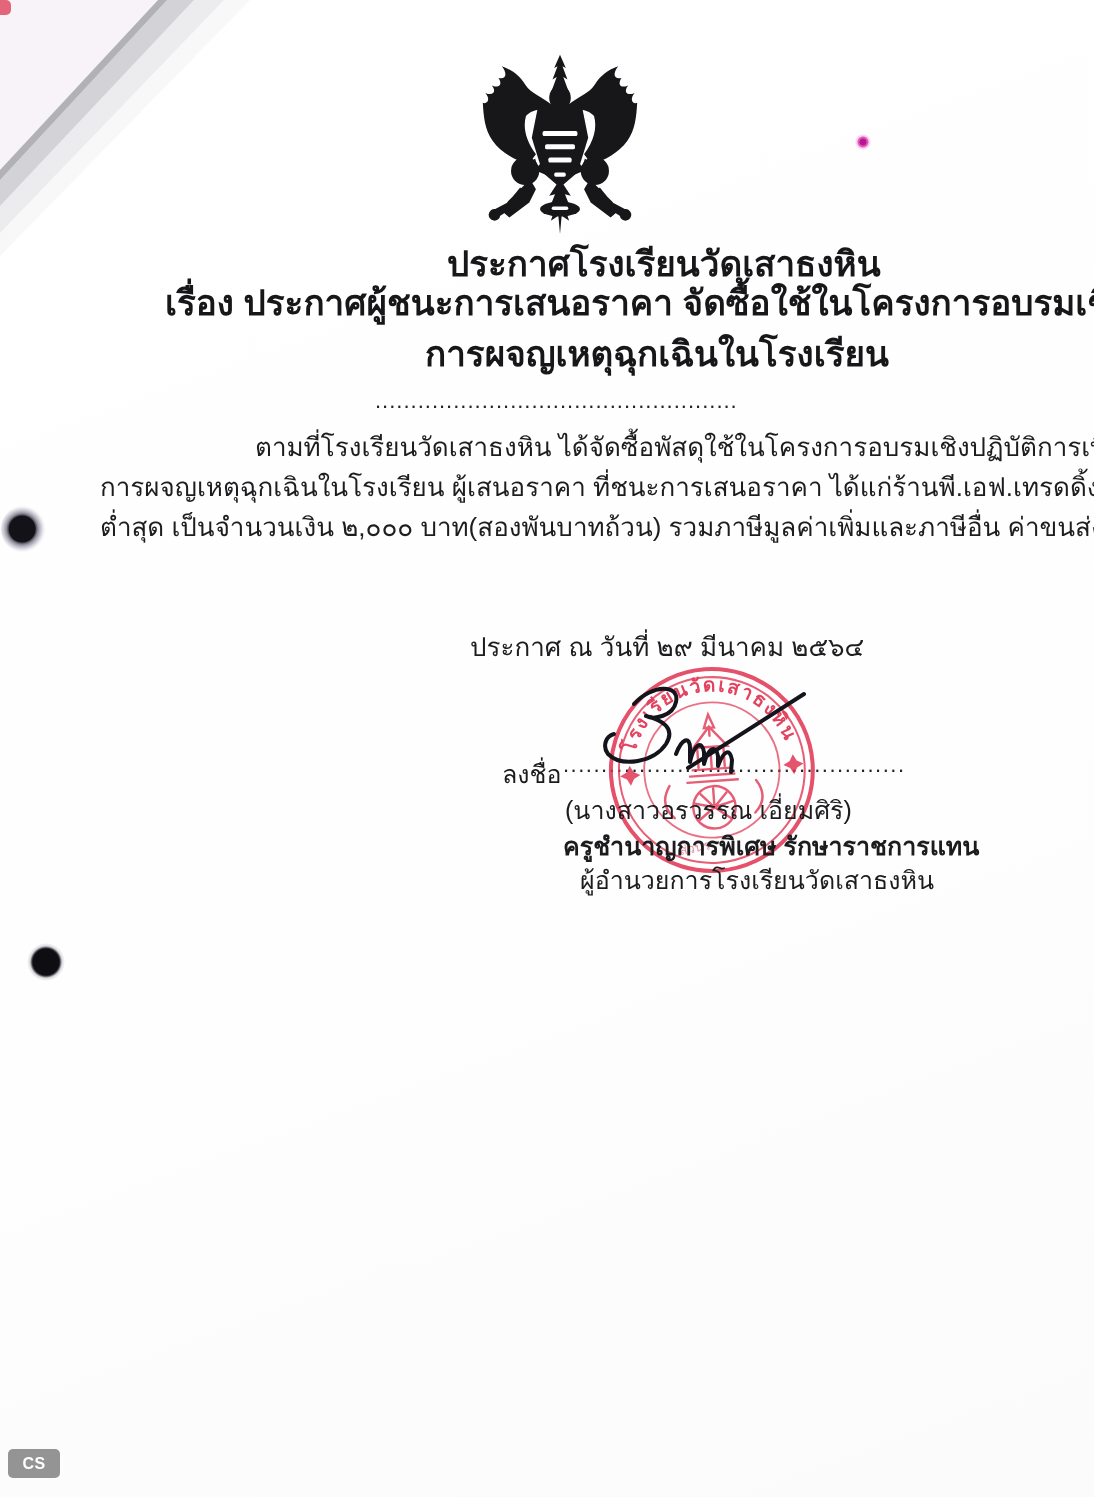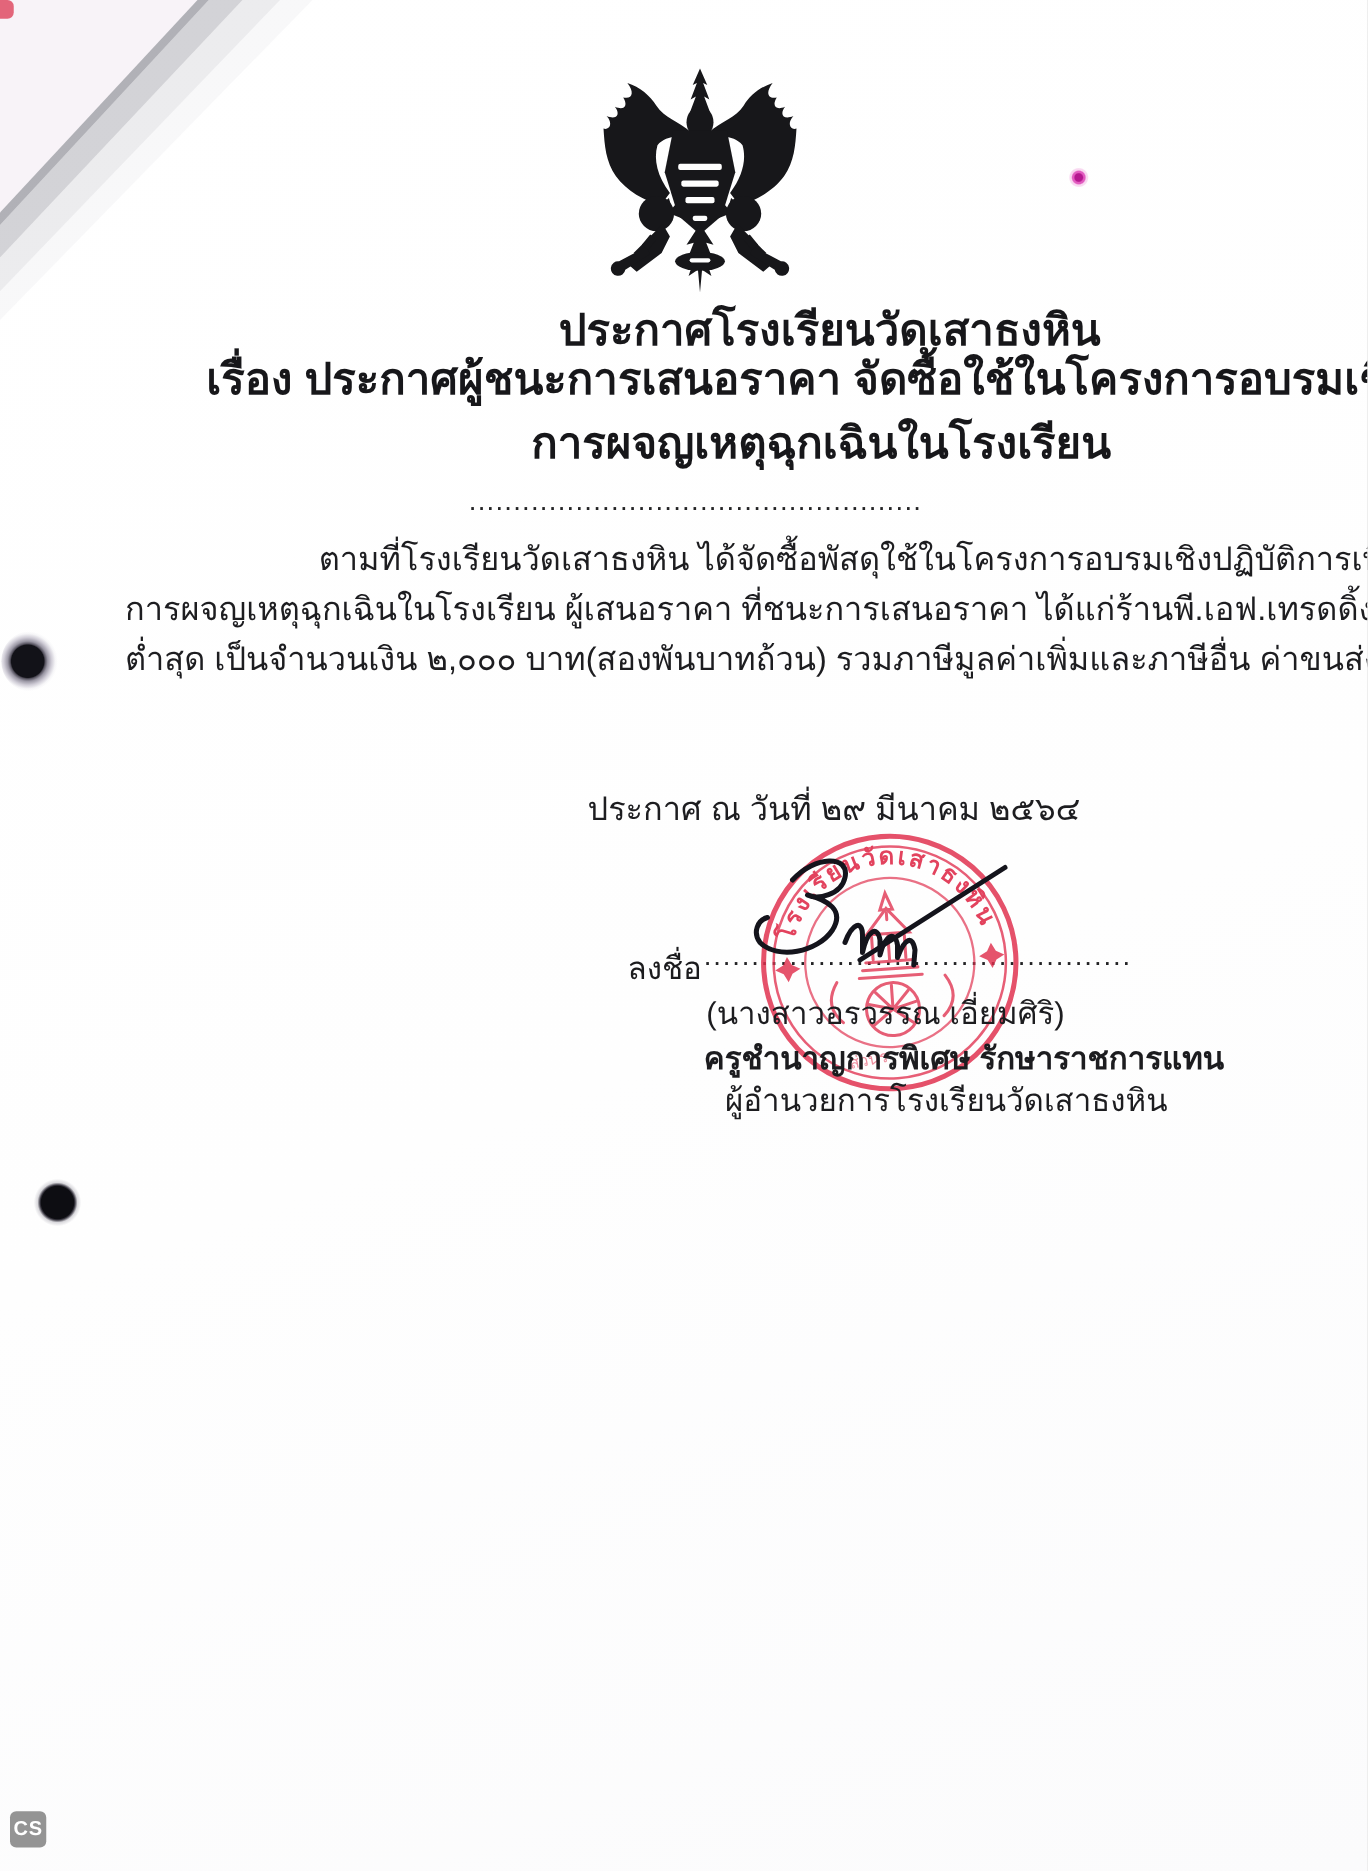--- a/index.html
+++ b/index.html
@@ -30,21 +30,21 @@
   }
   .pink-dot{
     width:18px;height:16px;border-radius:50%;
     background:radial-gradient(circle,#b5188f 0 3px,#e25cc0 4px 5px,rgba(242,170,224,.45) 6px 7px,rgba(255,255,255,0) 8px);
   }
   .red-mark{
     width:11px;height:15px;background:#dc3550;border-radius:0 5px 5px 0;opacity:.75;
   }
   
   .cs-badge{
-    width:29px;height:29px;background:#949494;border-radius:5px;
+    width:52px;height:29px;background:#949494;border-radius:5px;
     display:flex;align-items:center;justify-content:center;
     color:#ffffff;font-weight:bold;font-size:16px;letter-spacing:.5px;
   }
   .cs-label{font-size:21px;color:#c7c7c7;}
   .stamp-wrap{opacity:.9;transform:rotate(-4deg);}
 </style>
 </head>
 <body>
 
 <div class="page">

